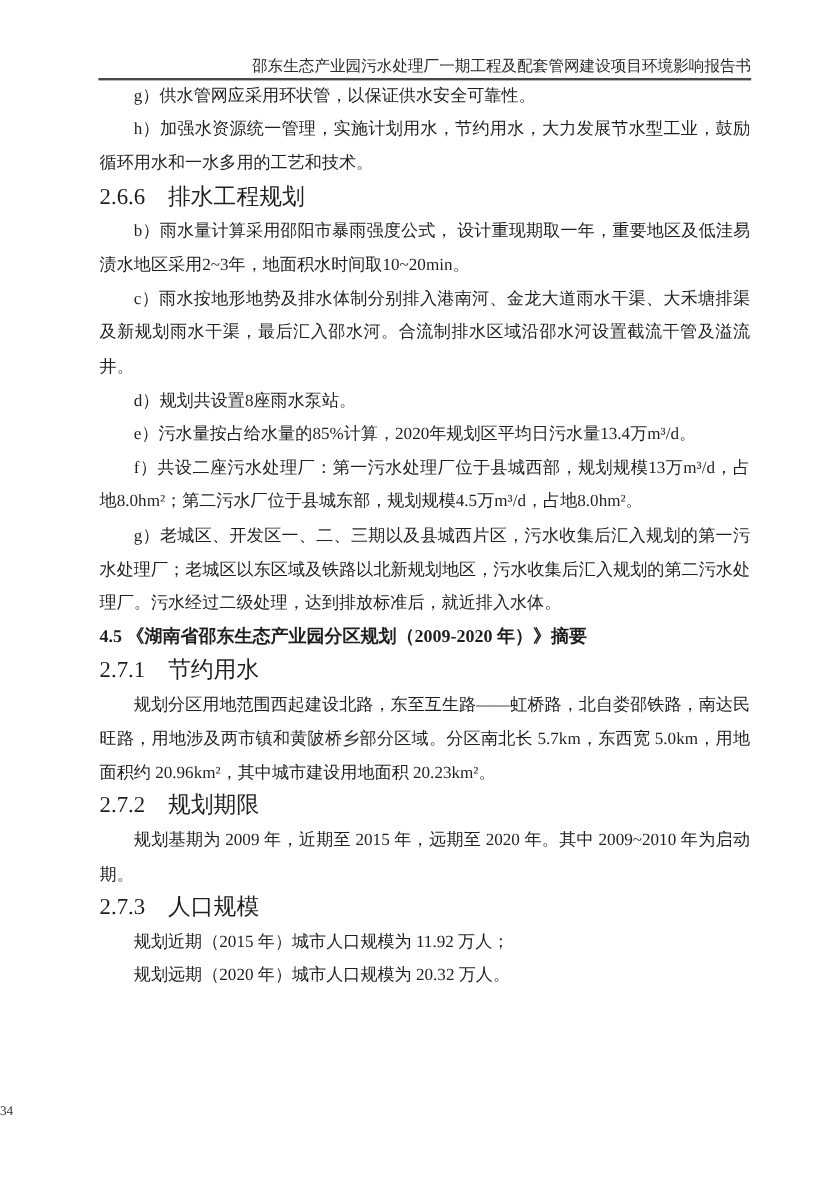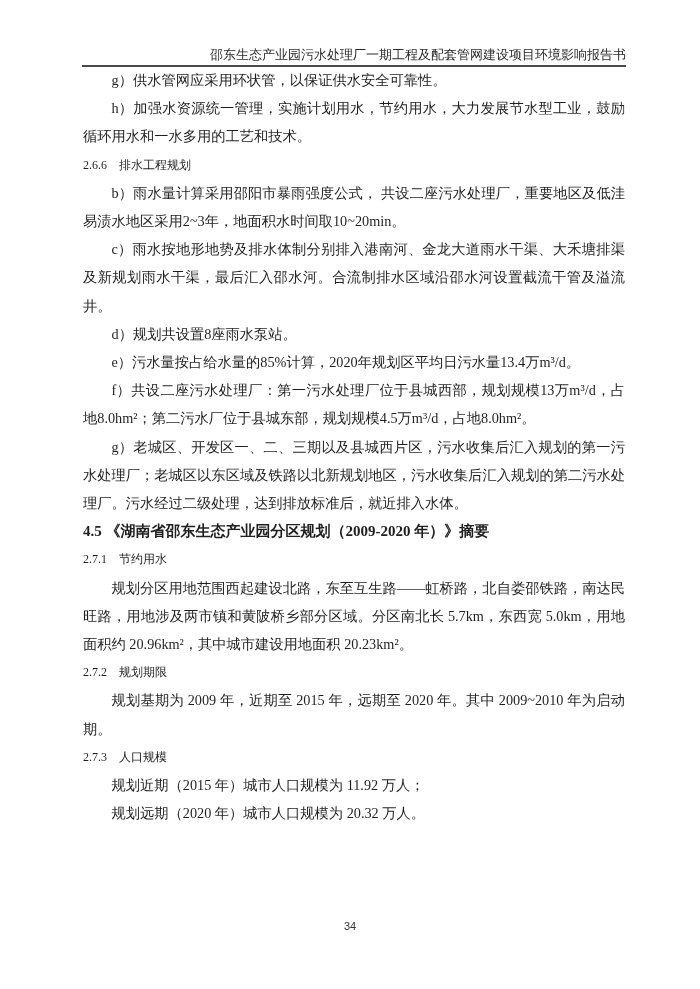--- a/index.html
+++ b/index.html
@@ -48,48 +48,48 @@
   .doc-body p.para {
     text-indent: 2em;
   }
   .doc-body p.h2 {
     text-indent: 0;
     font-weight: 700;
     font-size: 15px;
   }
   .doc-body p.h3 {
     text-indent: 0;
-    font-size: 12px;
+    font-size: 19px;
     font-family: Liberation Serif, serif;
   }
   .footer {
     position: absolute;
     top: 920px;
     left: 0;
     right: 0;
-    text-align: center;
-    font-family: Liberation Sans, sans-serif;
+    text-align: left;
+    font-family: Liberation Serif, serif;
     font-size: 11px;
     color: #333333;
   }
 </style>
 </head>
 <body>
 
 <div class="page">
 
   <div class="header">
     <div class="header-title">邵东生态产业园污水处理厂一期工程及配套管网建设项目环境影响报告书</div>
   </div>
 
   <div class="doc-body" id="doc-body">
       <p class="para">g）供水管网应采用环状管，以保证供水安全可靠性。</p>
       <p class="para">h）加强水资源统一管理，实施计划用水，节约用水，大力发展节水型工业，鼓励循环用水和一水多用的工艺和技术。</p>
       <p class="h3">2.6.6　排水工程规划</p>
-      <p class="para">b）雨水量计算采用邵阳市暴雨强度公式， 共设二座污水处理厂，重要地区及低洼易渍水地区采用2~3年，地面积水时间取10~20min。</p>
+      <p class="para">b）雨水量计算采用邵阳市暴雨强度公式， 设计重现期取一年，重要地区及低洼易渍水地区采用2~3年，地面积水时间取10~20min。</p>
       <p class="para">c）雨水按地形地势及排水体制分别排入港南河、金龙大道雨水干渠、大禾塘排渠及新规划雨水干渠，最后汇入邵水河。合流制排水区域沿邵水河设置截流干管及溢流井。</p>
       <p class="para">d）规划共设置8座雨水泵站。</p>
       <p class="para">e）污水量按占给水量的85%计算，2020年规划区平均日污水量13.4万m³/d。</p>
       <p class="para">f）共设二座污水处理厂：第一污水处理厂位于县城西部，规划规模13万m³/d，占地8.0hm²；第二污水厂位于县城东部，规划规模4.5万m³/d，占地8.0hm²。</p>
       <p class="para">g）老城区、开发区一、二、三期以及县城西片区，污水收集后汇入规划的第一污水处理厂；老城区以东区域及铁路以北新规划地区，污水收集后汇入规划的第二污水处理厂。污水经过二级处理，达到排放标准后，就近排入水体。</p>
       <p class="h2">4.5 《湖南省邵东生态产业园分区规划（2009-2020 年）》摘要</p>
       <p class="h3">2.7.1　节约用水</p>
       <p class="para">规划分区用地范围西起建设北路，东至互生路——虹桥路，北自娄邵铁路，南达民旺路，用地涉及两市镇和黄陂桥乡部分区域。分区南北长 5.7km，东西宽 5.0km，用地面积约 20.96km²，其中城市建设用地面积 20.23km²。</p>
       <p class="h3">2.7.2　规划期限</p>
       <p class="para">规划基期为 2009 年，近期至 2015 年，远期至 2020 年。其中 2009~2010 年为启动期。</p>

